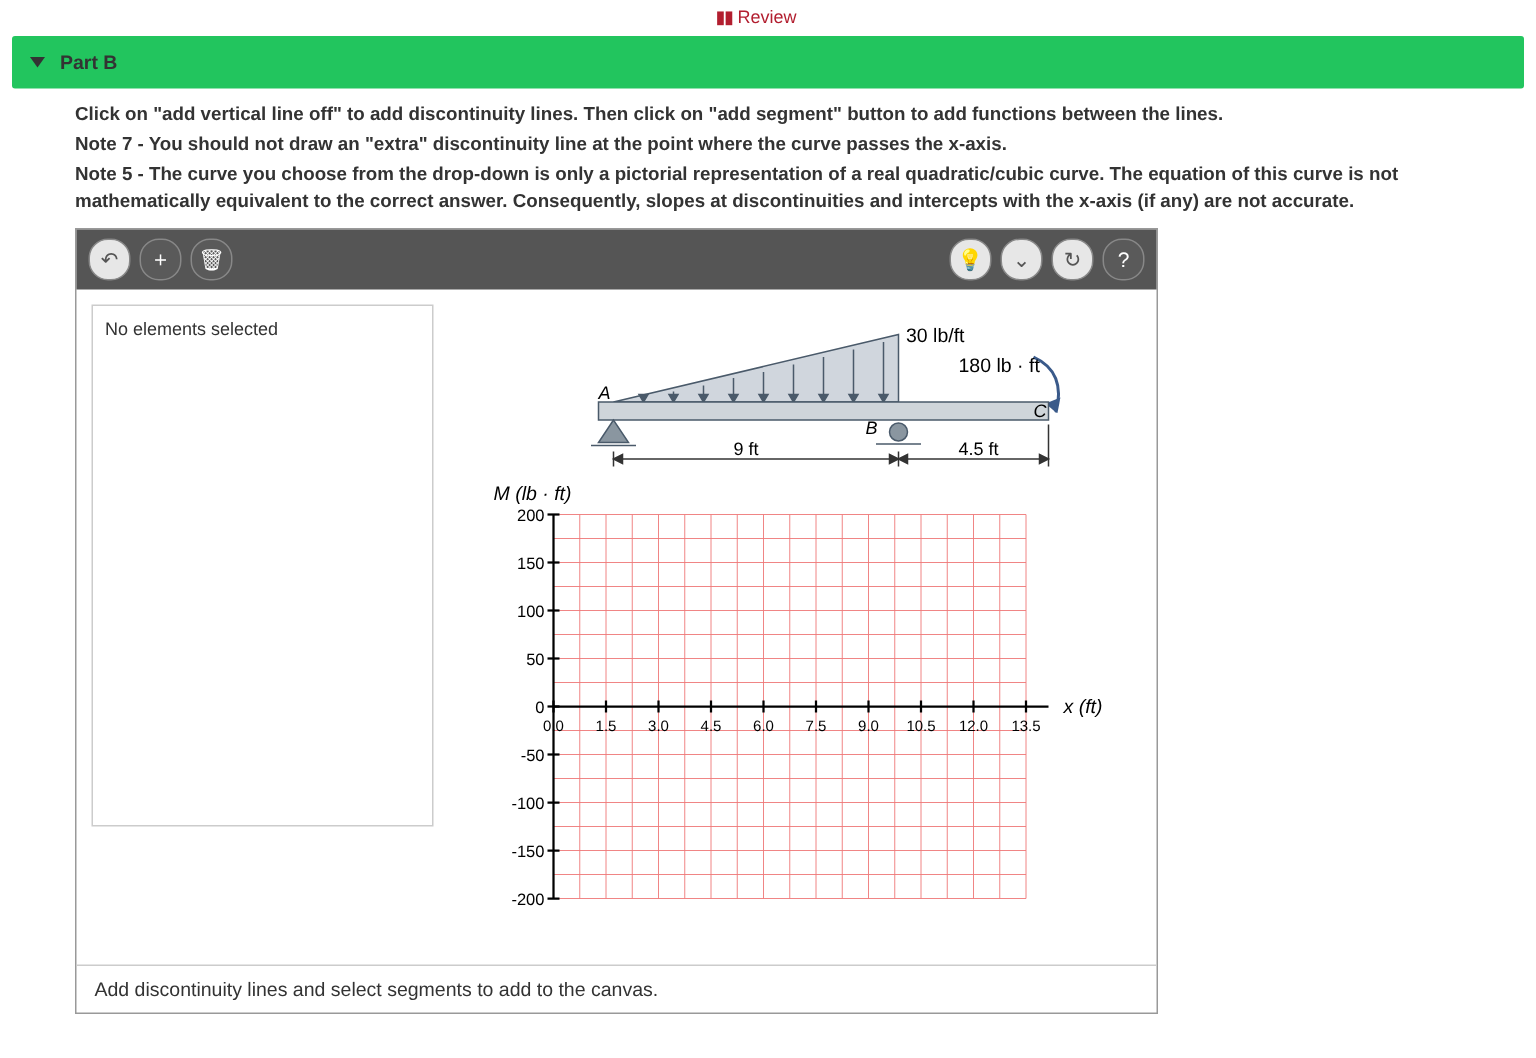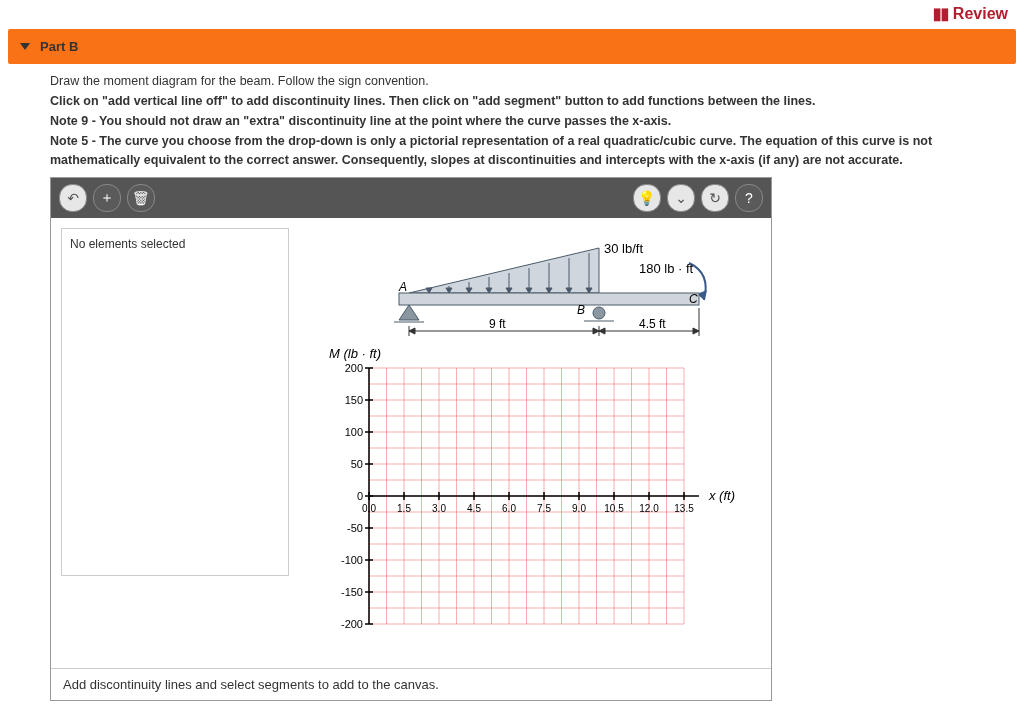--- a/index.html
+++ b/index.html
@@ -3,29 +3,29 @@
 <meta charset="utf-8">
 <style>
   body {
     margin: 0;
     font-family: Arial, Helvetica, sans-serif;
     font-size: 13px;
     color: #333;
     background: #fff;
   }
   .top-bar {
-    text-align: right;
+    text-align: center;
     padding: 4px 16px 0 0;
     color: #b21e2f;
-    font-weight: bold;
-    font-size: 16px;
+    font-weight: normal;
+    font-size: 12px;
   }
   .top-bar .sq { color:#b21e2f; letter-spacing:-1px; }
   .part-header {
-    background: #f97316;
+    background: #22c55e;
     margin: 6px 8px 8px 8px;
     padding: 10px 12px;
     border-radius: 2px;
     font-weight: bold;
     font-size: 13px;
     display:flex;
     align-items:center;
     gap:10px;
   }
   .tri {
@@ -96,23 +96,22 @@
   <span class="sq">▮▮</span>
   <span>Review</span>
 </div>
 
 <div class="part-header">
   <span class="tri"></span>
   <span>Part B</span>
 </div>
 
 <div class="instructions">
-  <p>Draw the moment diagram for the beam. Follow the sign convention.</p>
   <p class="bold">Click on "add vertical line off" to add discontinuity lines. Then click on "add segment" button to add functions between the lines.</p>
-  <p class="bold">Note 9 - You should not draw an "extra" discontinuity line at the point where the curve passes the x-axis.</p>
+  <p class="bold">Note 7 - You should not draw an "extra" discontinuity line at the point where the curve passes the x-axis.</p>
   <p class="bold">Note 5 - The curve you choose from the drop-down is only a pictorial representation of a real quadratic/cubic curve. The equation of this curve is not mathematically equivalent to the correct answer. Consequently, slopes at discontinuities and intercepts with the x-axis (if any) are not accurate.</p>
 </div>
 
 <div class="canvas-outer">
   <div class="toolbar">
     <div class="toolbar-left">
       <div class="tb-btn light">↶</div>
       <div class="tb-btn dark">＋</div>
       <div class="tb-btn dark">🗑</div>
     </div>

